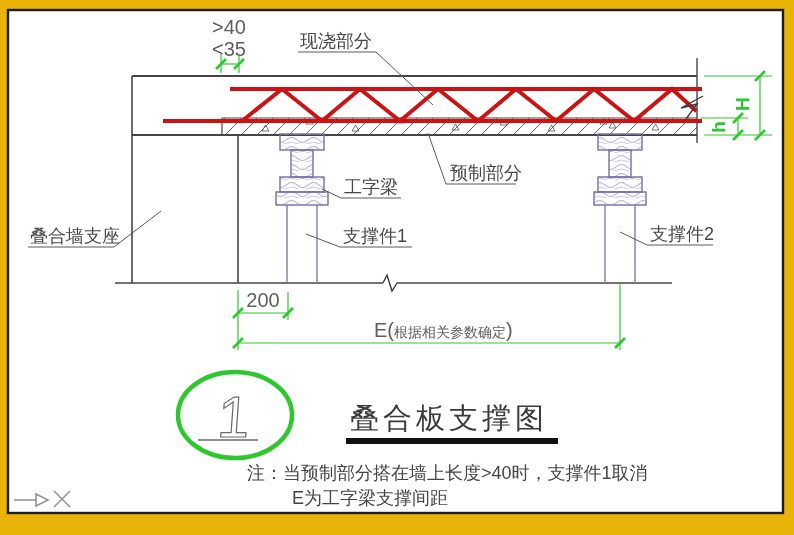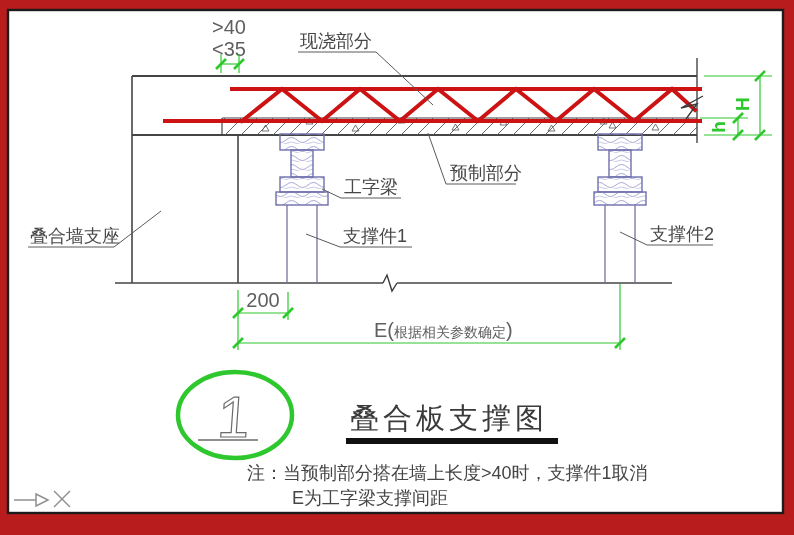--- a/index.html
+++ b/index.html
@@ -1,16 +1,16 @@
 <!DOCTYPE html>
 <html style="--truss: #cc1212; --dimension: #2ec82e; --beam_outline: #6f6fae; --line: #454545;"><head>
 <meta charset="utf-8">
 <style>
   html,body{margin:0;padding:0;background:#fdfdfd;}
-  #stage{position:relative;width:794px;height:535px;background:#b91c1c;overflow:hidden;
+  #stage{position:relative;width:794px;height:535px;background:#eab308;overflow:hidden;
          font-family:"Liberation Sans",sans-serif;}
   svg{position:absolute;left:0;top:0;}
   text{font-family:"Liberation Sans","DejaVu Sans",sans-serif;}
   .s-line{stroke:#454545;fill:none;}
   .leader{stroke:#5a5a5a;stroke-width:1;fill:none;}
   .dim{stroke:var(--dimension);stroke-width:1.2;fill:none;}
   .tick{stroke:var(--dimension);stroke-width:2.6;}
   .truss{stroke:var(--truss);stroke-width:4;fill:none;stroke-linecap:square;}
   .beam{stroke:var(--beam_outline);stroke-width:1.4;fill:url(#grain);}
   .post{stroke:#73739f;stroke-width:1.3;}

